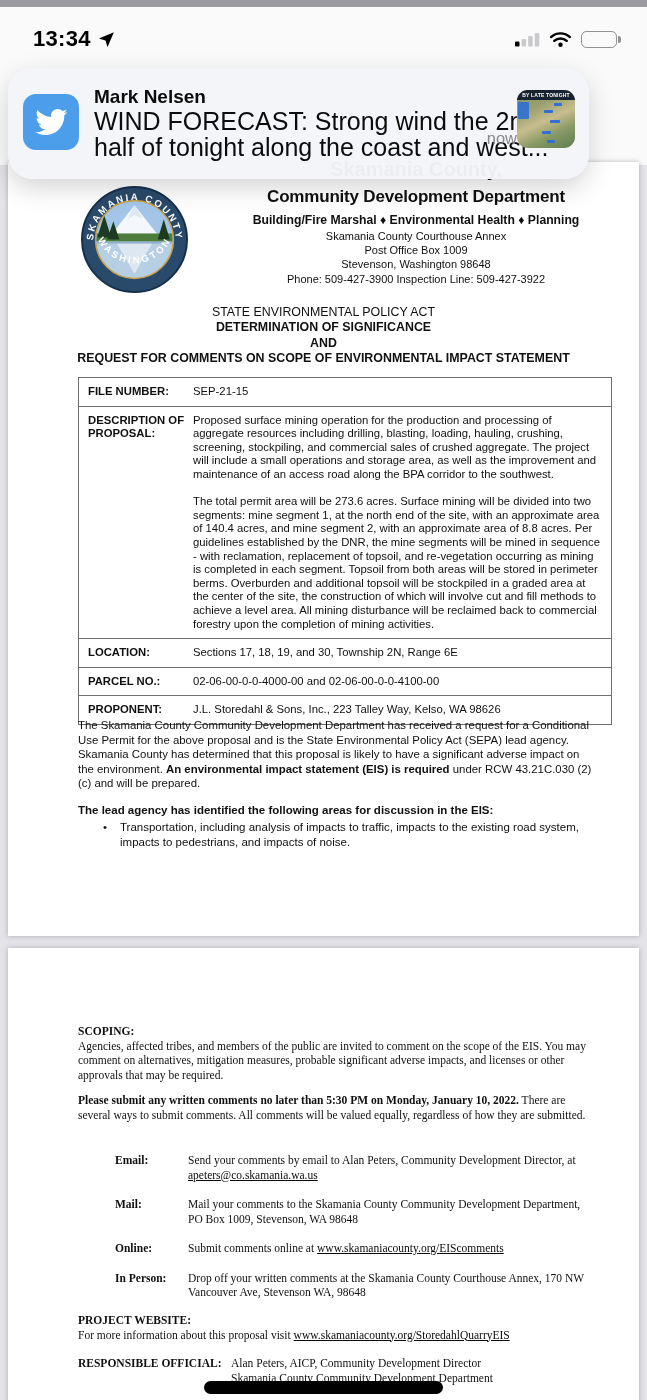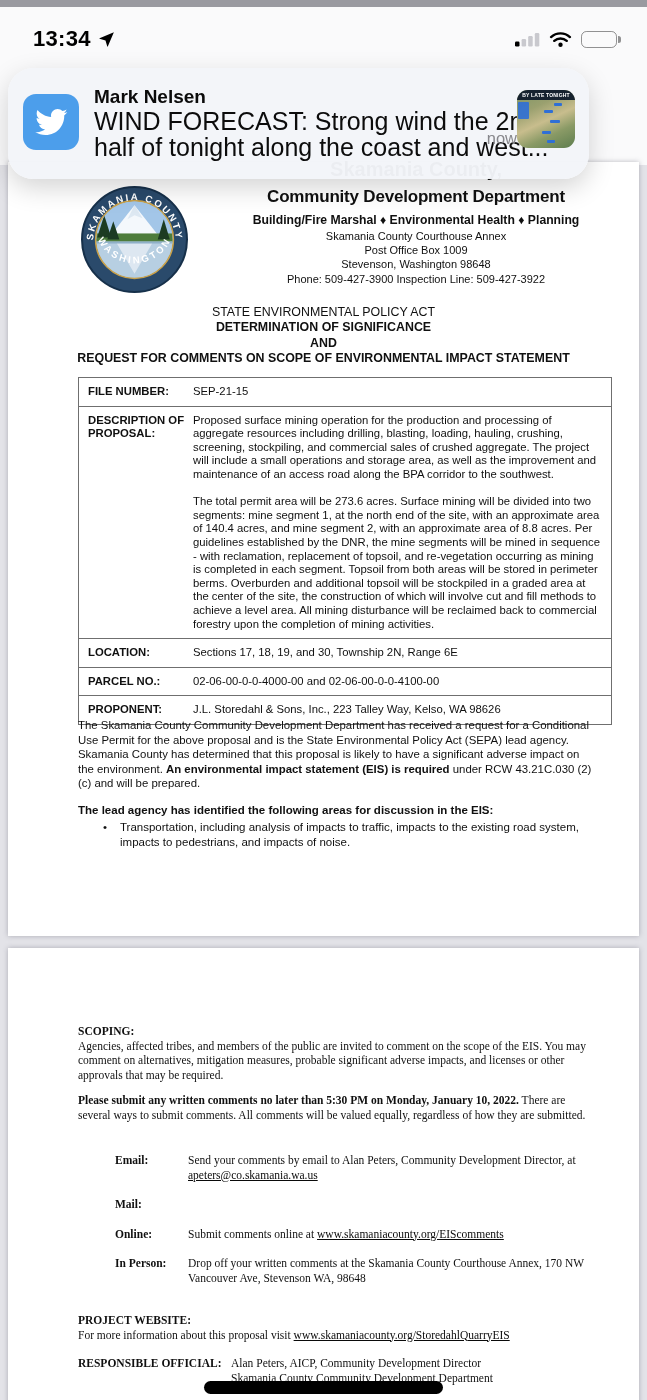--- a/index.html
+++ b/index.html
@@ -213,20 +213,21 @@
 
     <div class="submitblk"><strong>Please submit any written comments no later than 5:30 PM on Monday, January 10, 2022.</strong><span> There are several ways to submit comments. All comments will be valued equally, regardless of how they are submitted.</span></div>
 
     <div class="methods">
       <div class="m-item">
         <div class="m-label">Email:</div>
         <div><span>Send your comments by email to Alan Peters, Community Development Director, at </span><a class="lnk" href="#">apeters@co.skamania.wa.us</a></div>
       </div>
       <div class="m-item">
         <div class="m-label">Mail:</div>
+        <div>Mail your comments to the Skamania County Community Development Department, PO Box 1009, Stevenson, WA 98648</div>
       </div>
       <div class="m-item">
         <div class="m-label">Online:</div>
         <div><span>Submit comments online at </span><a class="lnk" href="#">www.skamaniacounty.org/EIScomments</a></div>
       </div>
       <div class="m-item">
         <div class="m-label">In Person:</div>
         <div>Drop off your written comments at the Skamania County Courthouse Annex, 170 NW Vancouver Ave, Stevenson WA, 98648</div>
       </div>
     </div>

